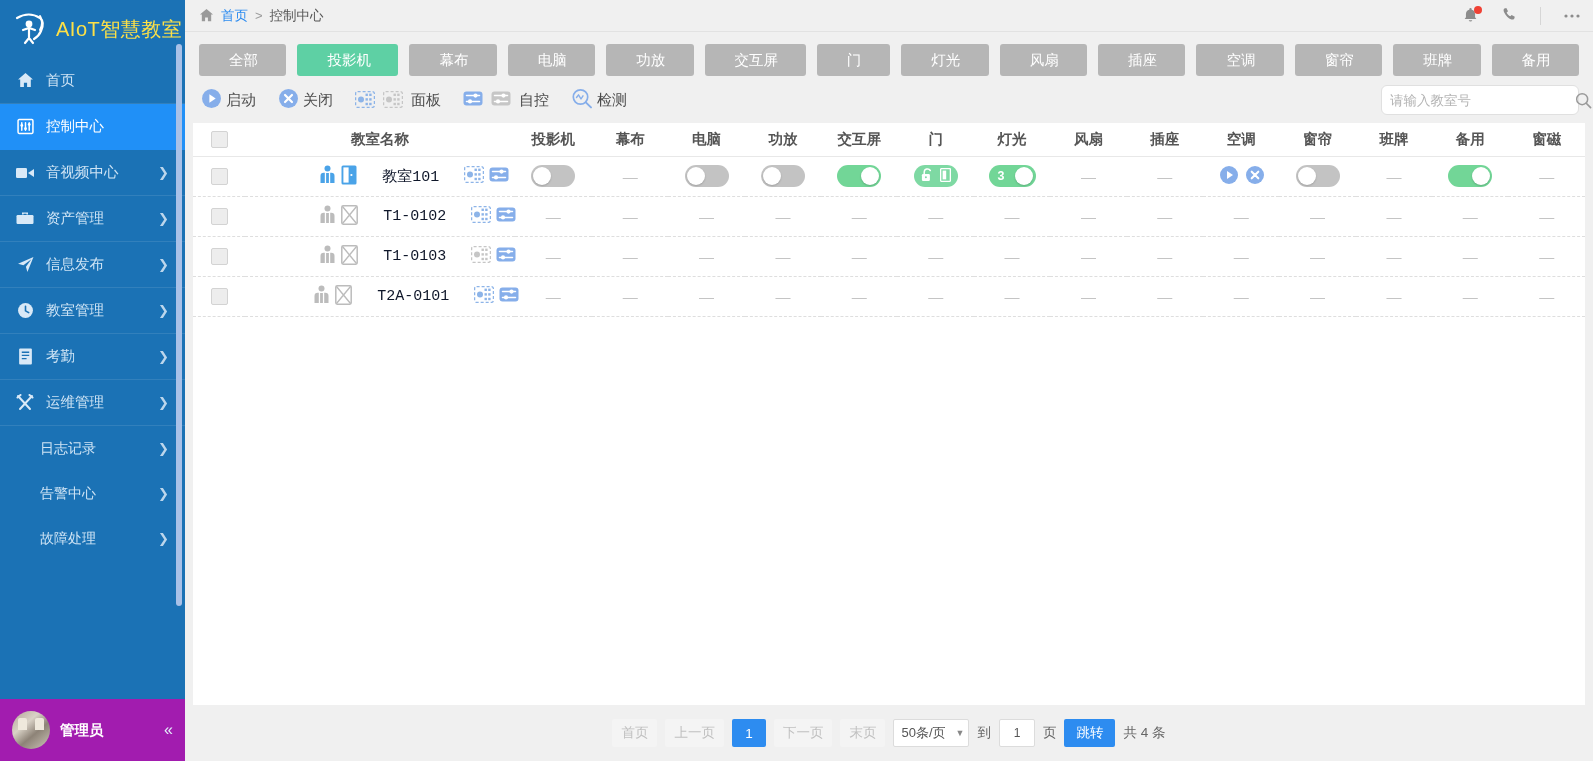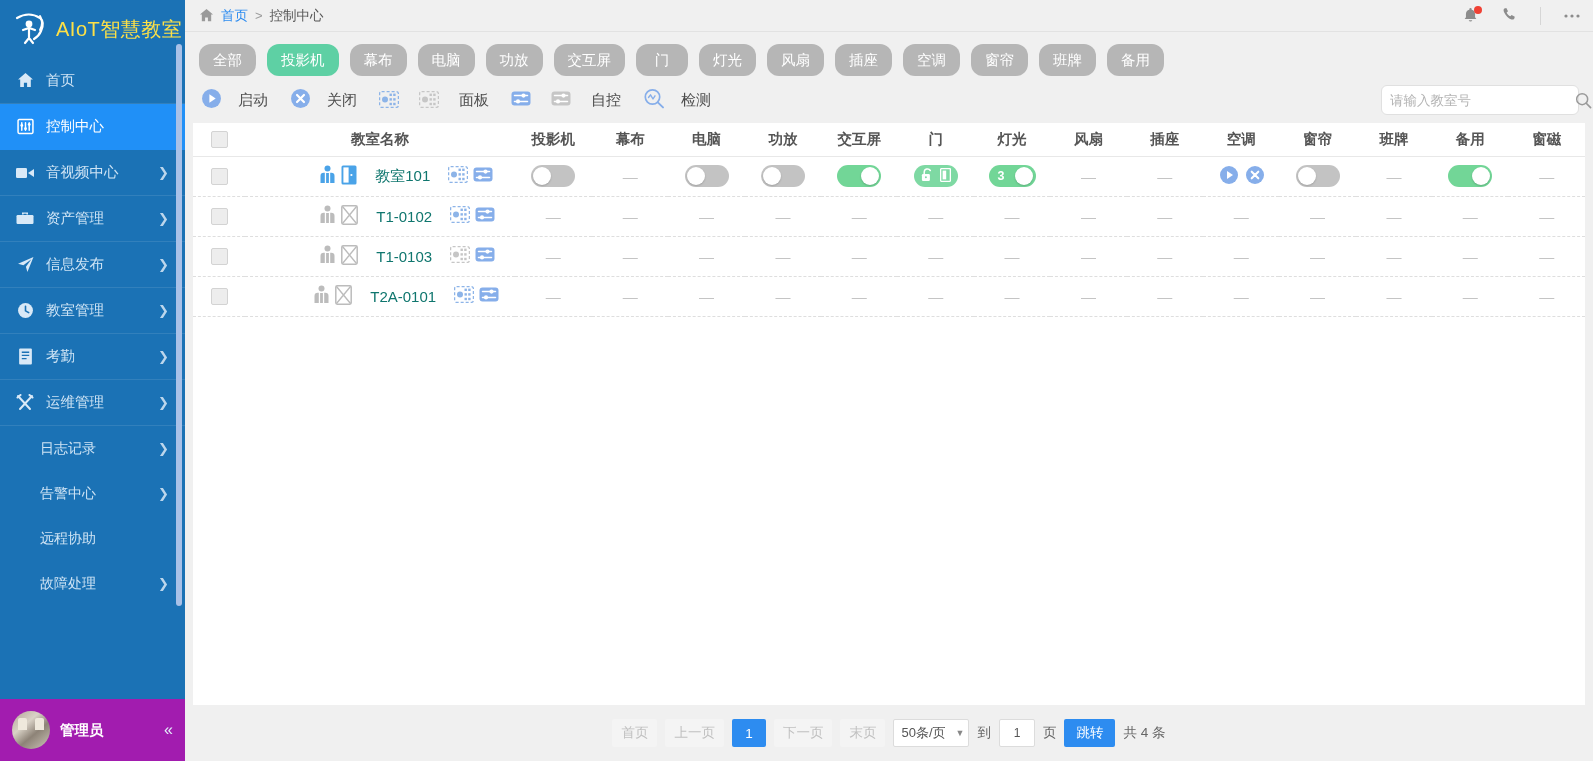--- a/index.html
+++ b/index.html
@@ -76,30 +76,30 @@
   .badge-dot {
     position: absolute; right: -3px; top: -1px; width: 8px; height: 8px;
     border-radius: 50%; background: #f04134;
   }
   .top-divider { width: 1px; height: 18px; background: #d6d6d6; margin-left: 22px; }
 
   .filterbar {
     padding: 12px 14px 9px 14px; display: flex; gap: 11px; flex-wrap: nowrap; flex: 0 0 auto;
   }
   .chip {
-    background: #b6b6b6; color: #fff; border: none; border-radius: 12px;
-    height: 32px; min-width: 52px; padding: 0 14px; font-size: 14.5px;
+    background: #b6b6b6; color: #fff; border: none; border-radius: 3px;
+    height: 32px; min-width: 52px; padding: 0 30px; font-size: 14.5px;
     cursor: pointer; font-family: inherit; white-space: nowrap;
   }
   .chip.active { background: #5ed0a4; }
 
   .actionbar {
     display: flex; align-items: center; padding: 0 14px 8px 16px; flex: 0 0 auto; gap: 0;
   }
-  .action { display: flex; align-items: center; cursor: pointer; margin-right: 22px; gap: 16px;}
+  .action { display: flex; align-items: center; cursor: pointer; margin-right: 22px; gap: 4px;}
   .action .txt { font-size: 15px; color: #4c4c4c; }
   .icon-sq { width: 20px; height: 18px; flex:0 0 20px; }
   .searchwrap {
     margin-left: auto; display: flex; align-items: center; background: #fff;
     border: 1px solid #e0e0e0; height: 30px; width: 198px; border-radius: 6px;
   }
   .searchwrap input {
     border: none; outline: none; flex: 1 1 auto; height: 100%; padding: 0 8px;
     font-size: 13.5px; color: #555; font-family: inherit; background: transparent;
   }
@@ -118,21 +118,21 @@
   }
   table.grid td {
     height: 40px; text-align: center; font-size: 14px; color: #444;
     border-bottom: 1px dashed #dedede; padding: 0; vertical-align: middle;
   }
   .ck {
     width: 17px; height: 17px; border: 1px solid #d3d3d3; background: #ededed;
     border-radius: 2px; display: inline-block; vertical-align: middle; cursor: pointer;
   }
   .name-cell { display: flex; align-items: center; gap: 5px; justify-content: flex-start; padding-left: 74px; }
-  .name-cell .rname { font-size: 15px; color: #0f766e; margin: 0 13px; white-space: nowrap;}
+  .name-cell .rname { font-size: 15px; color: #0f172a; margin: 0 20px; white-space: nowrap; font-family: Liberation Mono, monospace;}
   .dash { color: #c4c4c4; font-size: 15px; }
 
   
   .tg {
     width: 44px; height: 22px; border-radius: 11px; background: #c3c3c3;
     display: inline-block; position: relative; vertical-align: middle; cursor: pointer;
   }
   .tg::after {
     content: ""; position: absolute; top: 2px; left: 2px; width: 18px; height: 18px;
     border-radius: 50%; background: #fff; transition: none;
@@ -290,23 +290,20 @@
         <span class="chev">❯</span>
       </div>
 
       <div class="nav-sub">
         <span class="label">日志记录</span>
         <span class="chev">❯</span>
       </div>
       <div class="nav-sub">
         <span class="label">告警中心</span>
         <span class="chev">❯</span>
-      </div>
-      <div class="nav-sub">
-        <span class="label">远程协助</span>
       </div>
       <div class="nav-sub">
         <span class="label">故障处理</span>
         <span class="chev">❯</span>
       </div>
     </nav>
 
     <div class="sb-scroll"></div>
 
     <div class="user-bar">

